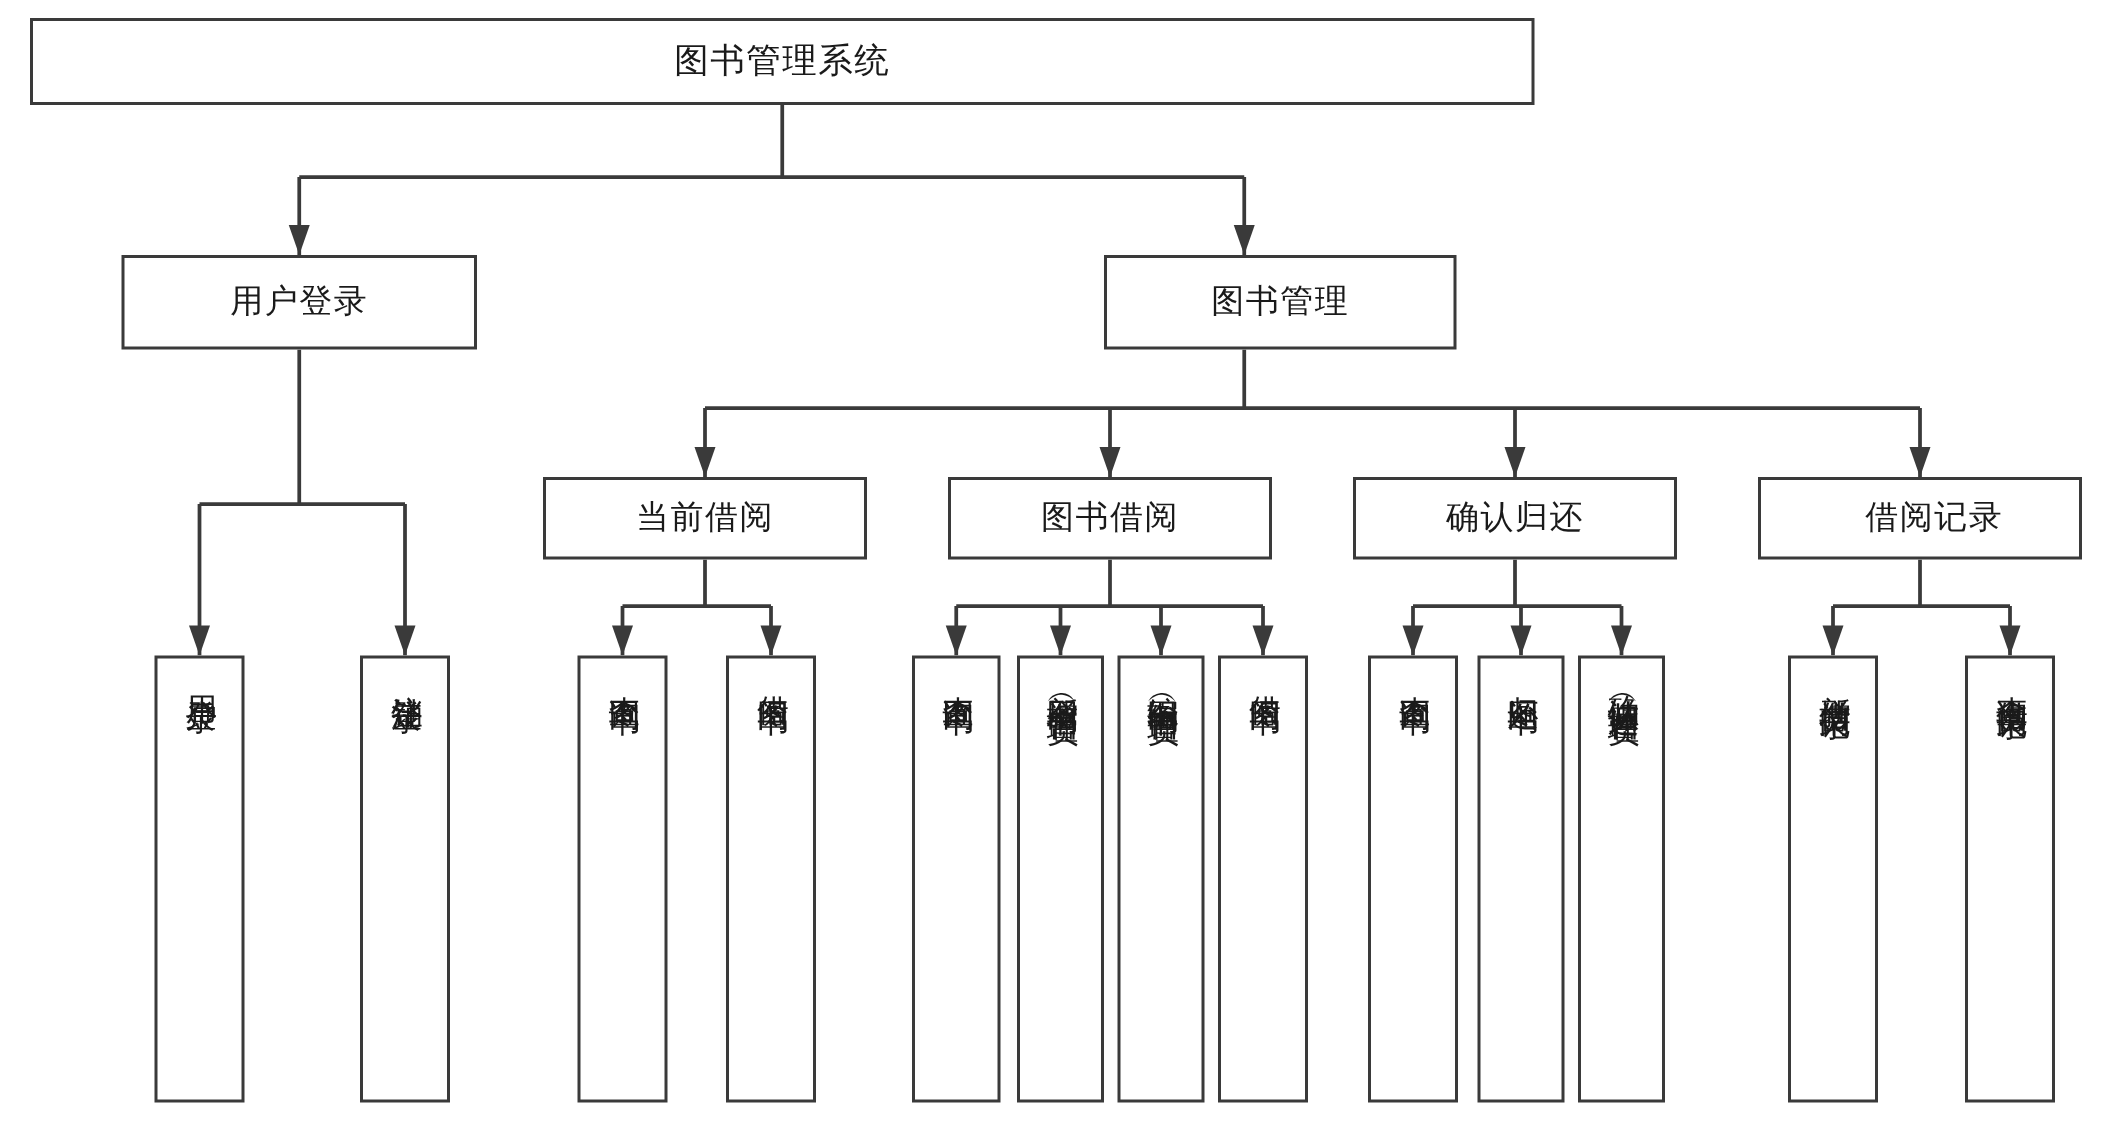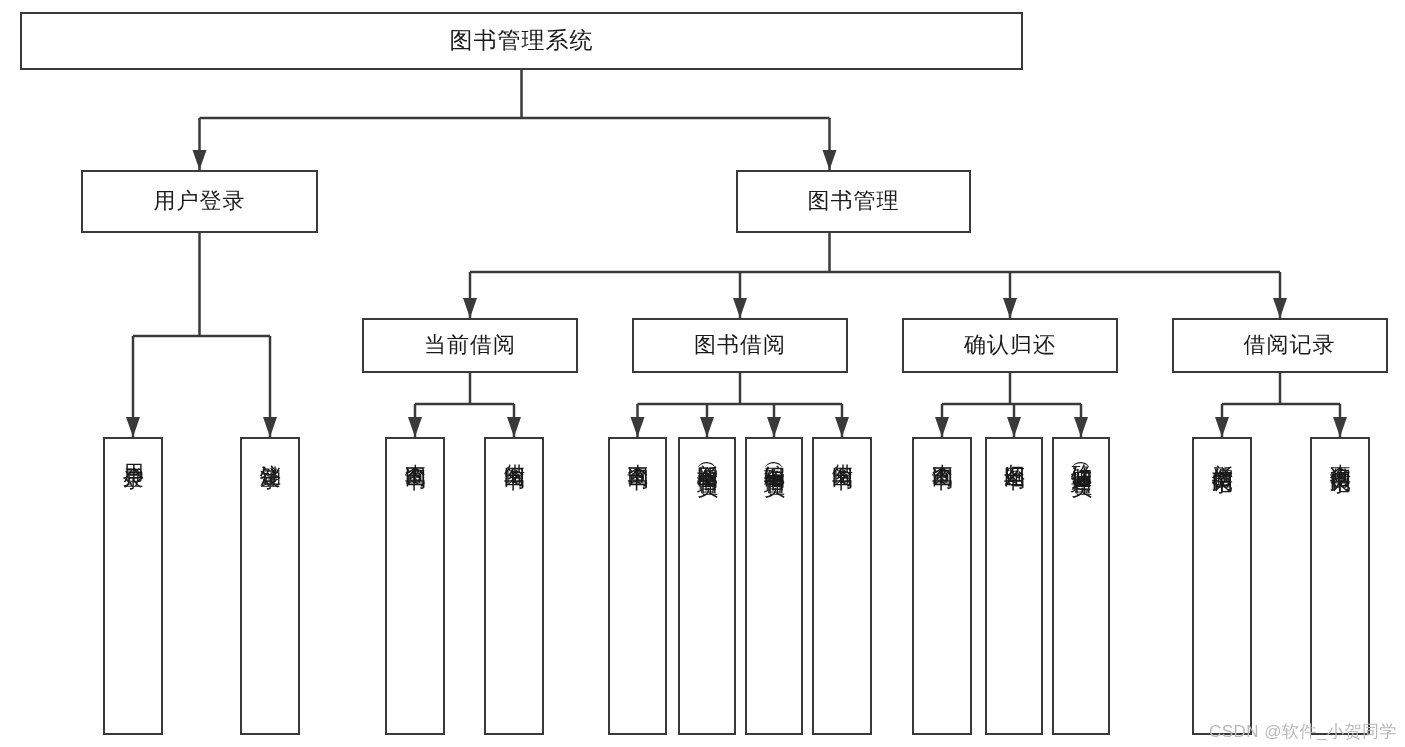--- a/index.html
+++ b/index.html
@@ -187,14 +187,13 @@
       <div class="node v" style="left: 1052px; top: 437px; width: 58px; height: 298px; border-color: rgb(58, 58, 58);">
         <span class="label" style="color: rgb(26, 26, 26);">确认归还（管理员）</span>
       </div>
       <div class="node v" style="left: 1192px; top: 437px; width: 60px; height: 298px; border-color: rgb(58, 58, 58);">
         <span class="label" style="color: rgb(26, 26, 26);">新增借阅记录</span>
       </div>
       <div class="node v" style="left: 1310px; top: 437px; width: 60px; height: 298px; border-color: rgb(58, 58, 58);">
         <span class="label" style="color: rgb(26, 26, 26);">查询借阅记录</span>
       </div>
     </div>
-  <div class="watermark">CSDN @软件_小贺同学</div>
 </div>
 
 </body></html>

